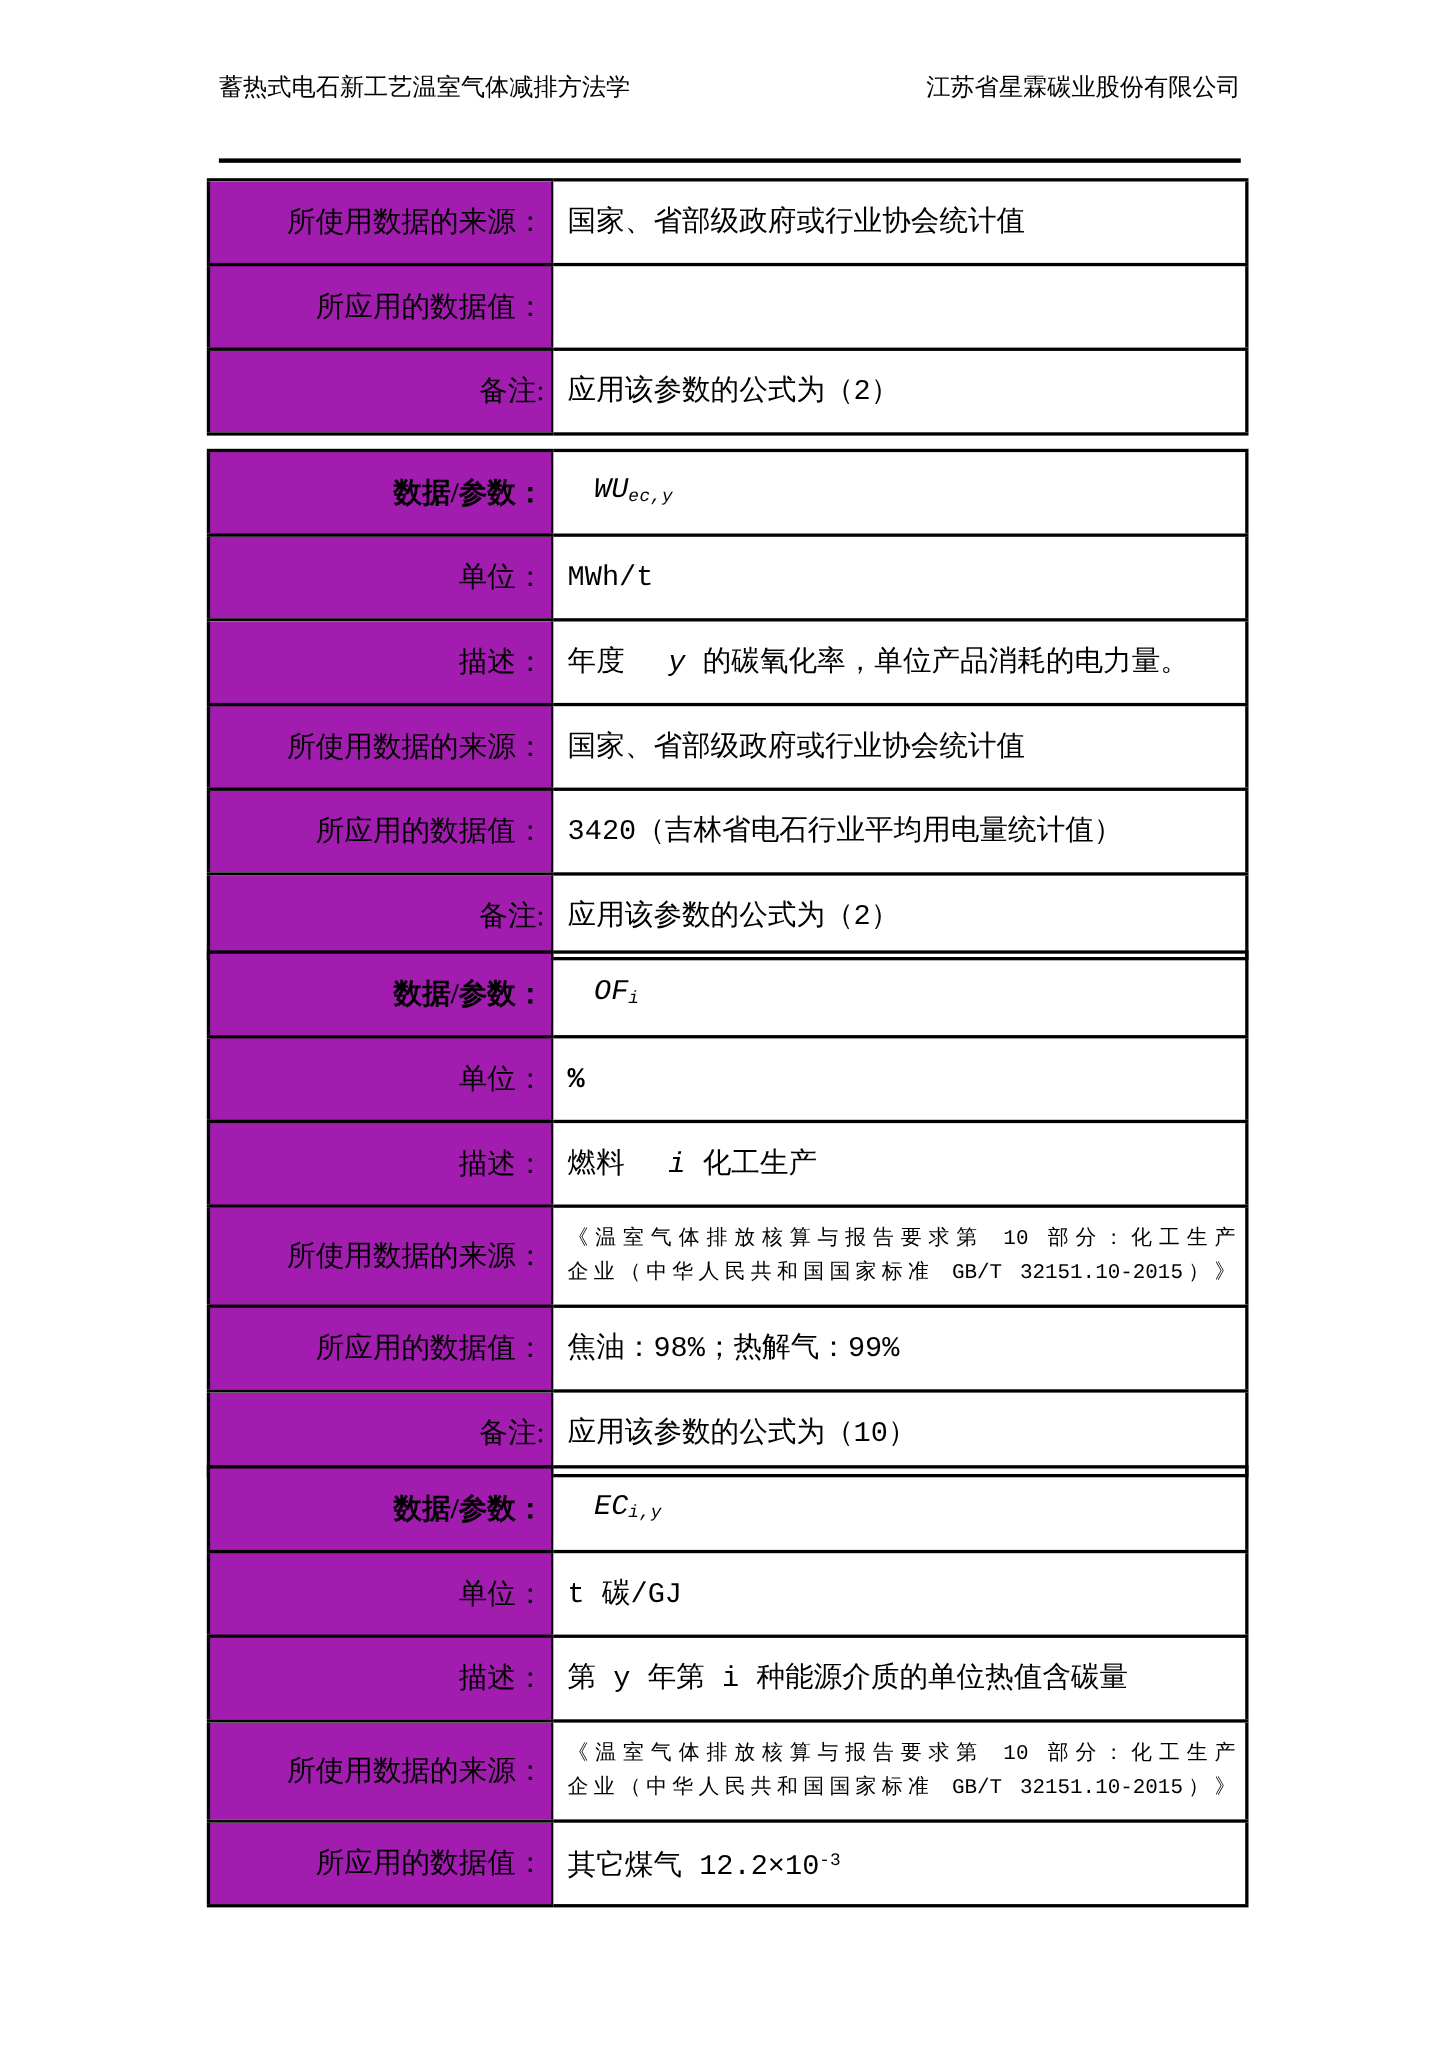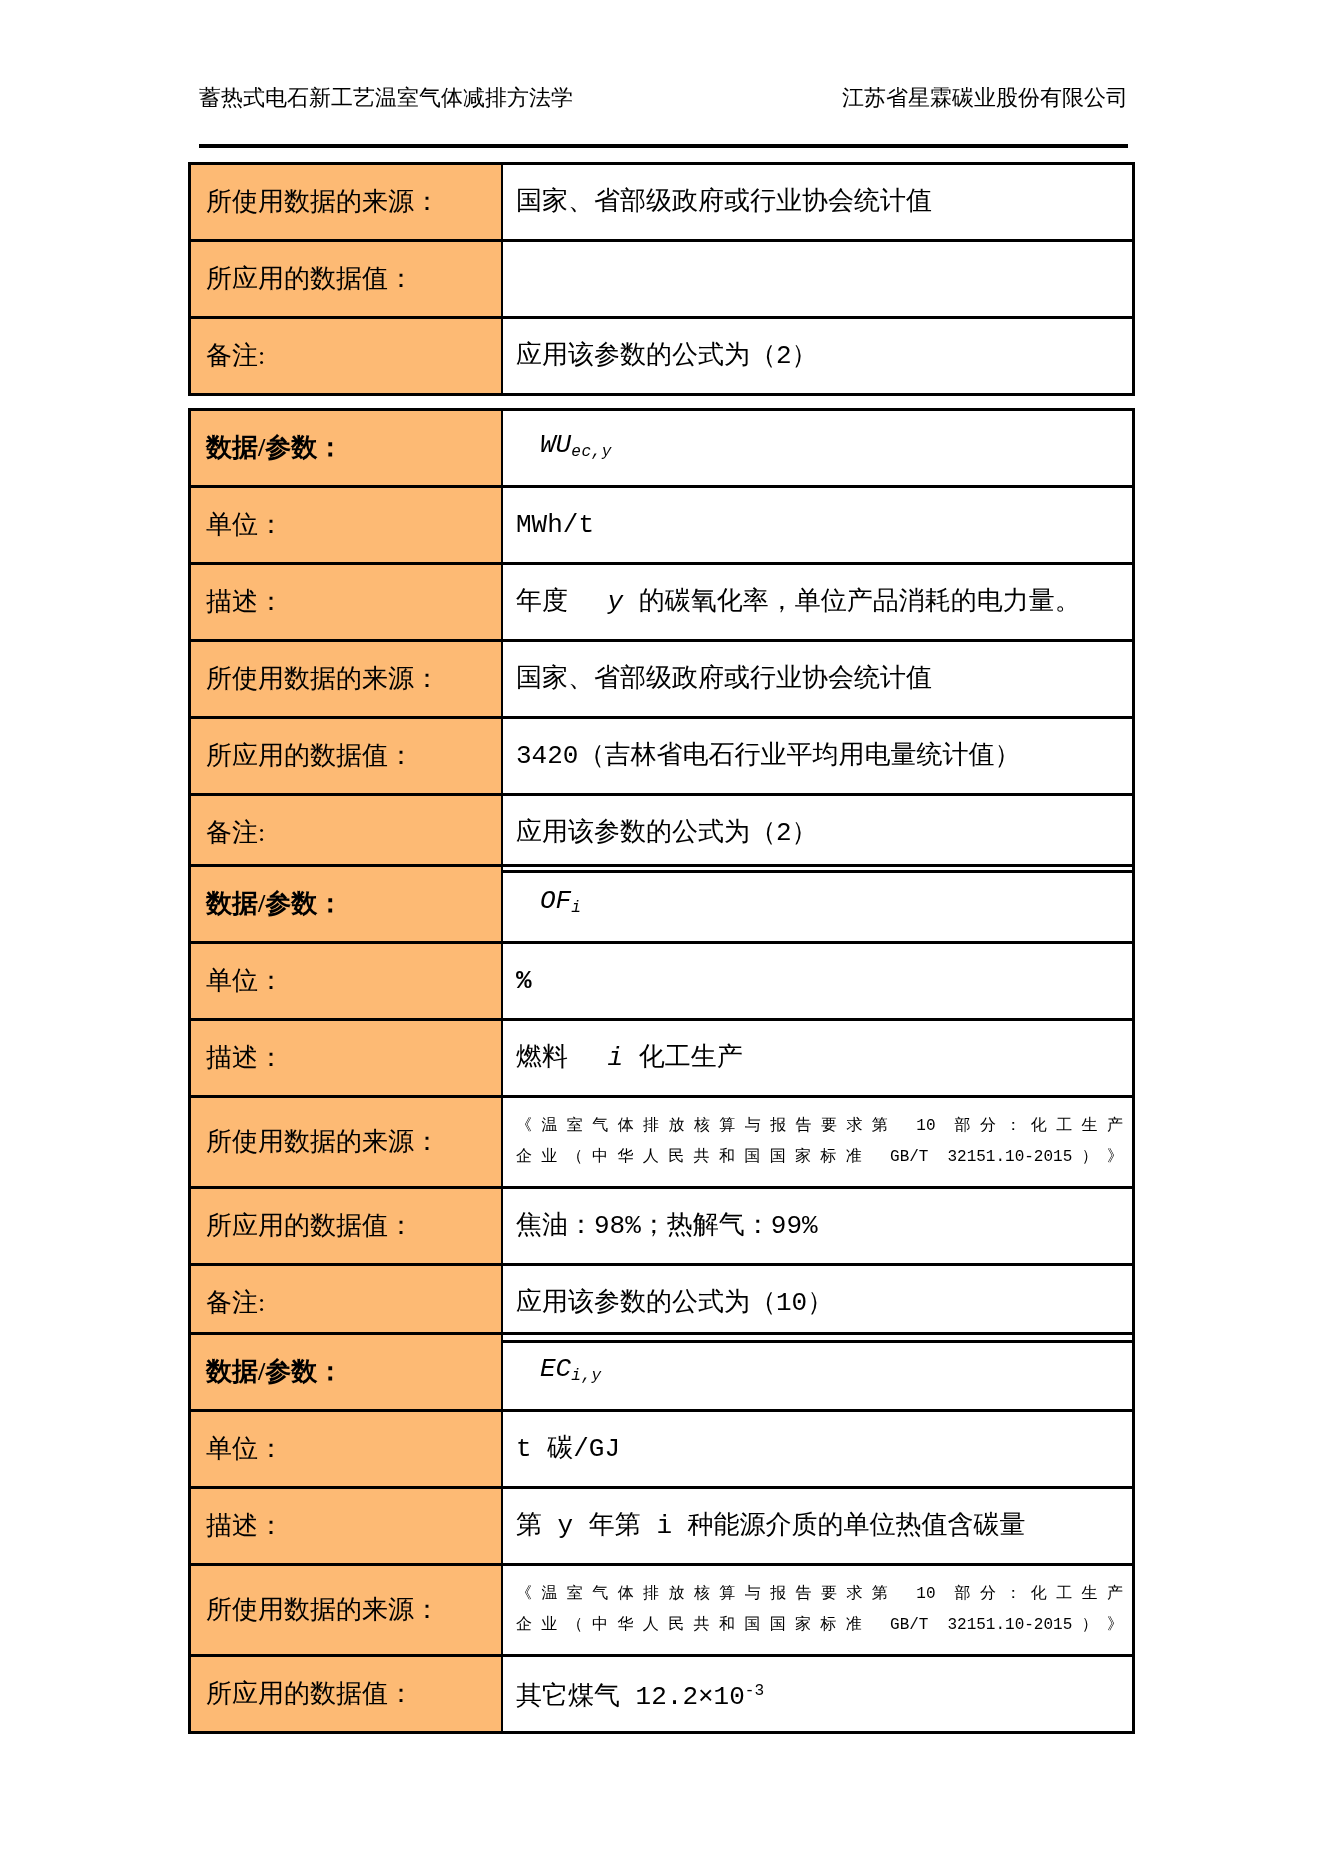--- a/index.html
+++ b/index.html
@@ -4,50 +4,51 @@
 <style>
   html,body { margin:0; padding:0; }
   body {
     width:1323px; height:1871px;
     background:#ffffff;
     position:relative;
     font-family:"Liberation Serif","DejaVu Serif",serif;
     color:#000;
   }
   .page-header {
-    position:absolute; top:84px; left:199px; width:929px;
+    position:absolute; top:65px; left:199px; width:929px;
     display:flex; justify-content:space-between; align-items:baseline;
     font-size:22px; line-height:28px; white-space:nowrap;
   }
   .header-rule {
     position:absolute; top:144px; left:199px; width:929px; height:4px;
     background:#000;
   }
   table.ptable {
     position:absolute; left:188px; width:947px;
     border-collapse:collapse; table-layout:fixed;
     border:3px solid #000;
   }
   table.ptable td {
     border:2px solid #000;
     border-top-width:3px; border-bottom-width:3px;
     height:70px; vertical-align:middle;
     font-size:26px; line-height:32px;
     overflow:hidden;
   }
   td.lbl {
-    width:289px; background:#fdba74;
+    width:289px; background:#a21caf;
     padding:0 6px 0 15px;
+    text-align:right;
   }
   td.val { padding:2px 12px 2px 13px;font-family:Liberation Mono, monospace; }
   tr.param-row td.lbl { font-weight:bold; }
   tr.tall td { height:84px; }
   td.val.justify {
     text-align:justify; text-align-last:justify;
-    font-size:16px; line-height:31px;
+    font-size:19px; line-height:31px;
     padding-right:9px;
   }
   .seg-i { font-style:italic;margin-left:24px; }
   .seg-b { font-weight:bold; }
   .seg-sub { font-style:italic; font-size:0.62em; vertical-align:-0.22em; letter-spacing:0.5px;text-align:center; }
   .seg-sup { font-size:0.62em; vertical-align:0.55em; }
   #t1 { top:162px; }
   #t2 { top:408px; }
   #t3 { top:864px; }
   #t4 { top:1332px; }

